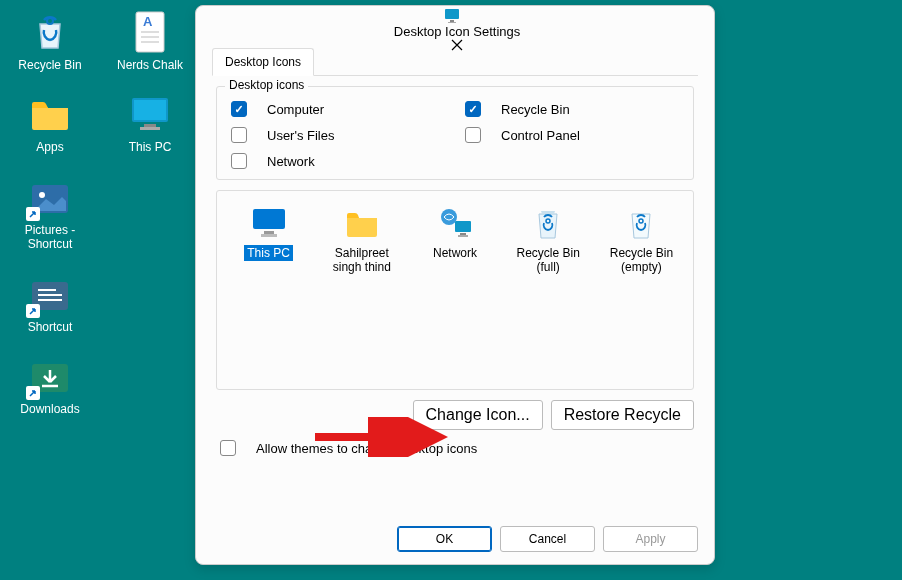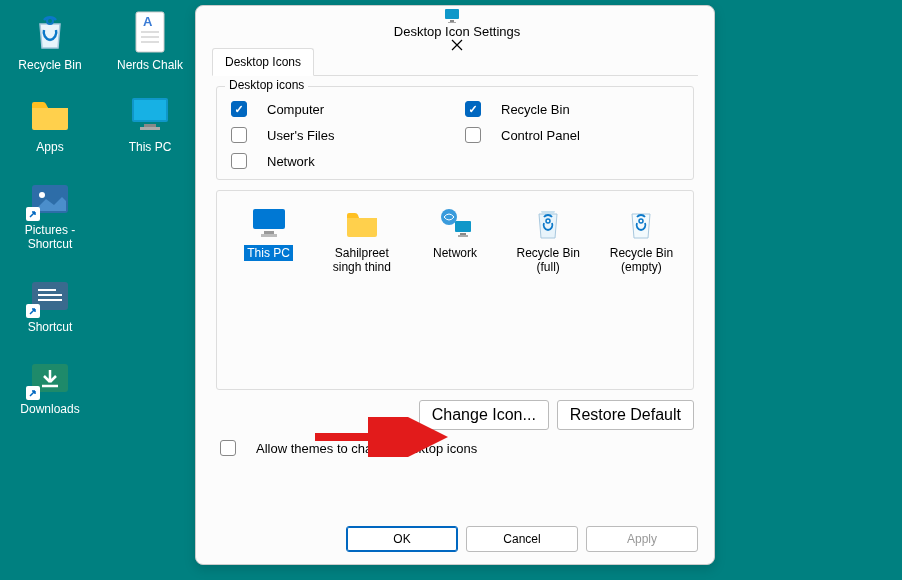--- a/index.html
+++ b/index.html
@@ -44,21 +44,21 @@
 .picon.selected .label{background:#0078d4;color:#fff;}
 
 .btnrow{display:flex;justify-content:flex-end;gap:8px;margin-top:8px;position:relative;}
 .btn{min-width:100px;padding:5px 12px;background:#fff;border:1px solid #bbb;border-radius:3px;cursor:pointer;font-size:16px;}
 
 .allow{margin:10px 0 0 4px;}
 
 .arrow{position:absolute;left:310px;top:417px;pointer-events:none;}
 
 .footer{position:absolute;bottom:12px;right:16px;display:flex;gap:8px;}
-.fbtn{width:112px;padding:5px 8px;background:#fff;border:1px solid #bbb;border-radius:3px;cursor:pointer;font-size:12px;text-align:center;}
+.fbtn{width:95px;padding:5px 8px;background:#fff;border:1px solid #bbb;border-radius:3px;cursor:pointer;font-size:12px;text-align:center;}
 .fbtn.default{border-color:#0067c0;box-shadow:0 0 0 1px #0067c0 inset;}
 .fbtn.disabled{color:#999;cursor:default;}
 .shortcut-badge{position:absolute;bottom:-2px;left:-2px;width:14px;height:14px;background:#fff;border-radius:2px;display:flex;align-items:center;justify-content:center;}
 </style>
 </head>
 <body>
 
 <div class="desktop">
   <div class="drow">
     <div class="dicon">
@@ -261,21 +261,21 @@
                   <path d="M11 17 a5 5 0 0 0 4 7" fill="none" stroke="#0b78c9" stroke-width="1.8"></path>
                 </svg>
               </div>
             <div class="label">Recycle Bin (empty)</div>
           </div>
         </div>
       </div>
 
       <div class="btnrow">
         <button class="btn">Change Icon...</button>
-        <button class="btn">Restore Default</button>
+        <button class="btn">Restore Recycle</button>
       </div>
 
       <div class="chk allow">
           <div class="box"></div>
           <span>Allow themes to change desktop icons</span>
         </div>
     </div>
   </div>
 
   <div class="footer">

